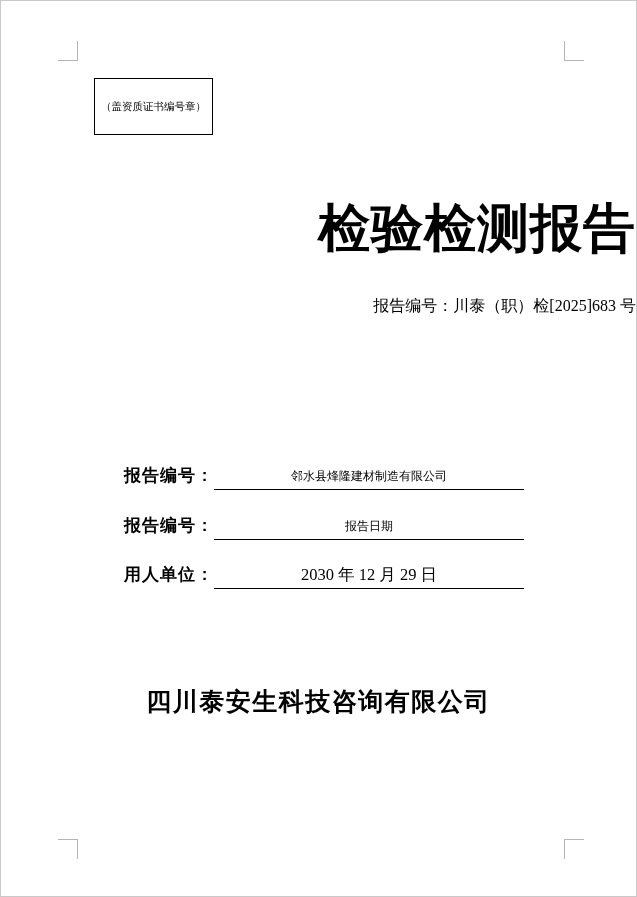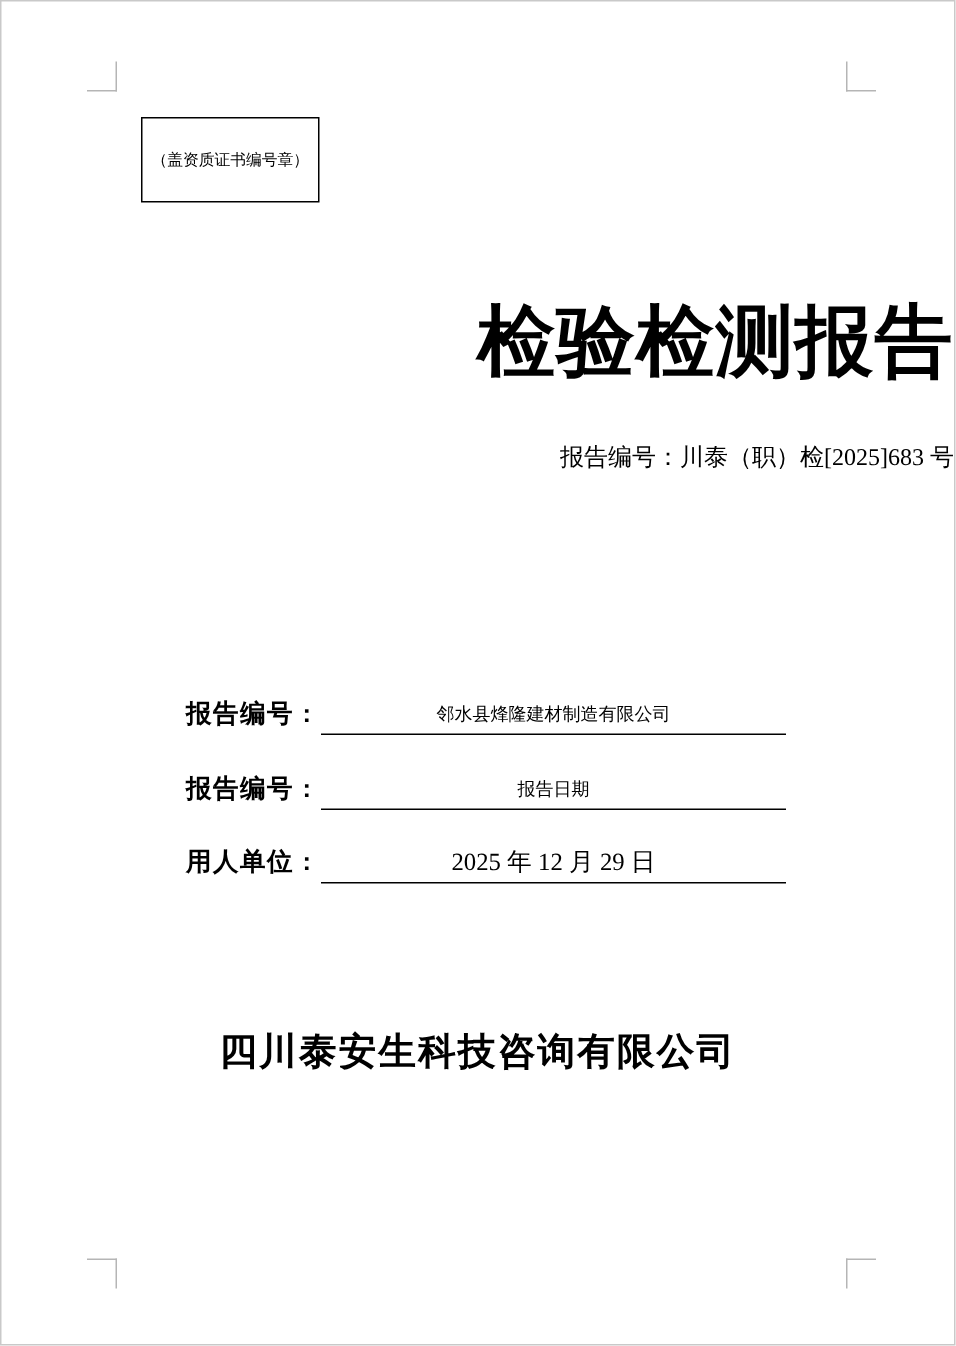--- a/index.html
+++ b/index.html
@@ -119,16 +119,16 @@
   <span class="field-value">邻水县烽隆建材制造有限公司</span>
 </div>
 
 <div class="field-row row-2">
   <span class="field-label">报告编号 :</span>
   <span class="field-value">报告日期</span>
 </div>
 
 <div class="field-row row-3">
   <span class="field-label">用人单位 :</span>
-  <span class="field-value value-serif">2025 年 12 月 29 日</span>
+  <span class="field-value value-serif">2030 年 12 月 29 日</span>
 </div>
 
 <div class="company">四川泰安生科技咨询有限公司</div>
 
 </body></html>

